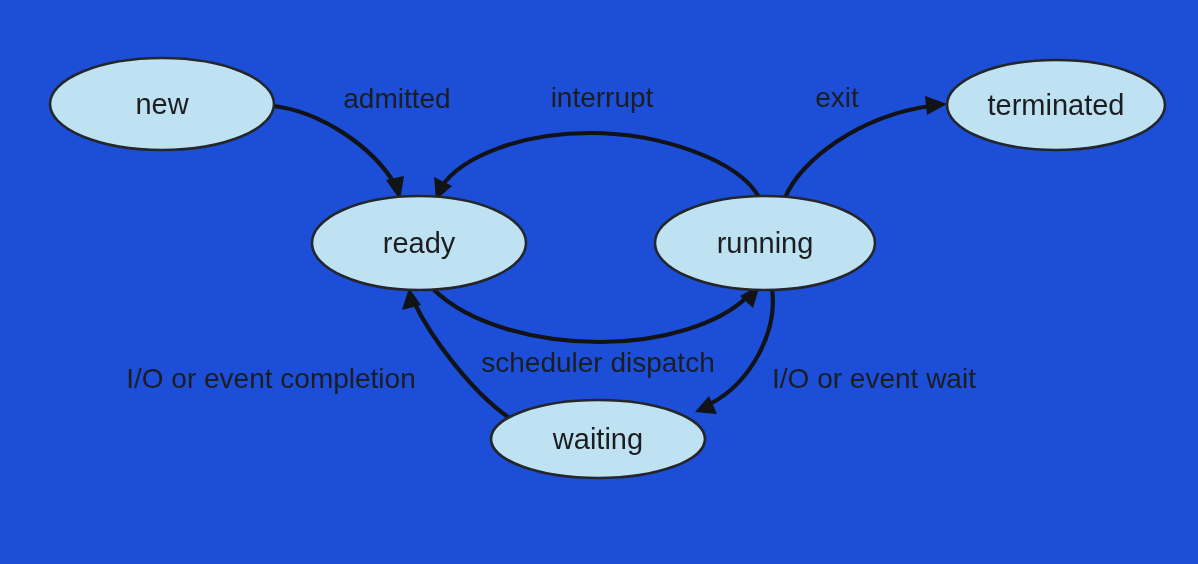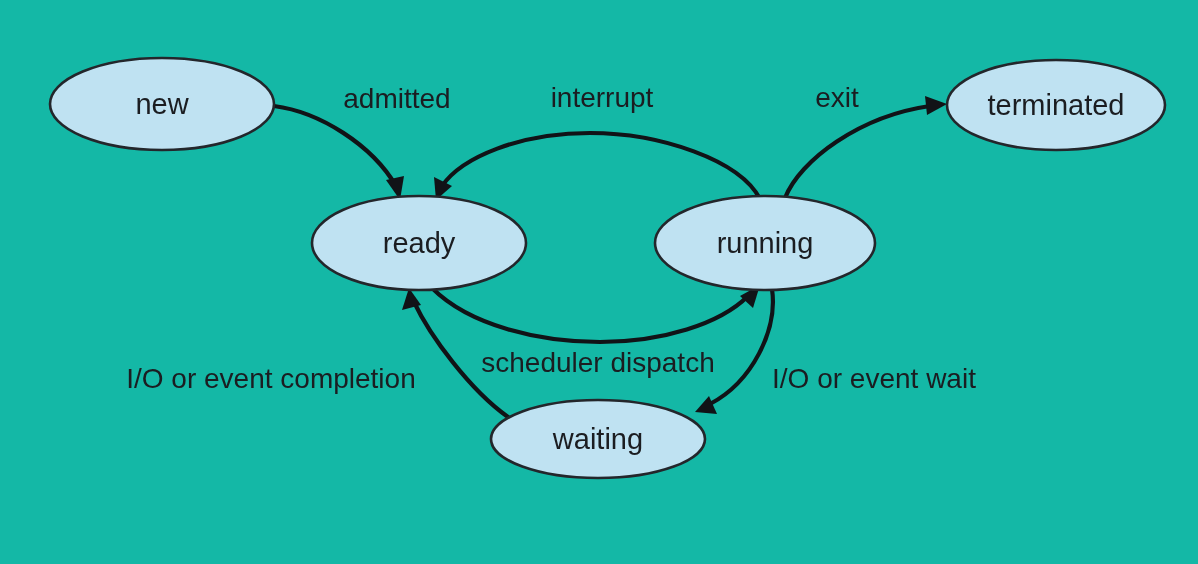--- a/index.html
+++ b/index.html
@@ -11,21 +11,21 @@
   body {
     width: 1198px;
     height: 564px;
     overflow: hidden;
     font-family: "Liberation Sans", "DejaVu Sans", sans-serif;
   }
   #diagram-canvas {
     position: relative;
     width: 1198px;
     height: 564px;
-    background: #14b8a6;
+    background: #1d4ed8;
   }
   #diagram-svg {
     position: absolute;
     top: 0;
     left: 0;
     width: 1198px;
     height: 564px;
     display: block;
   }
   .state-ellipse {

